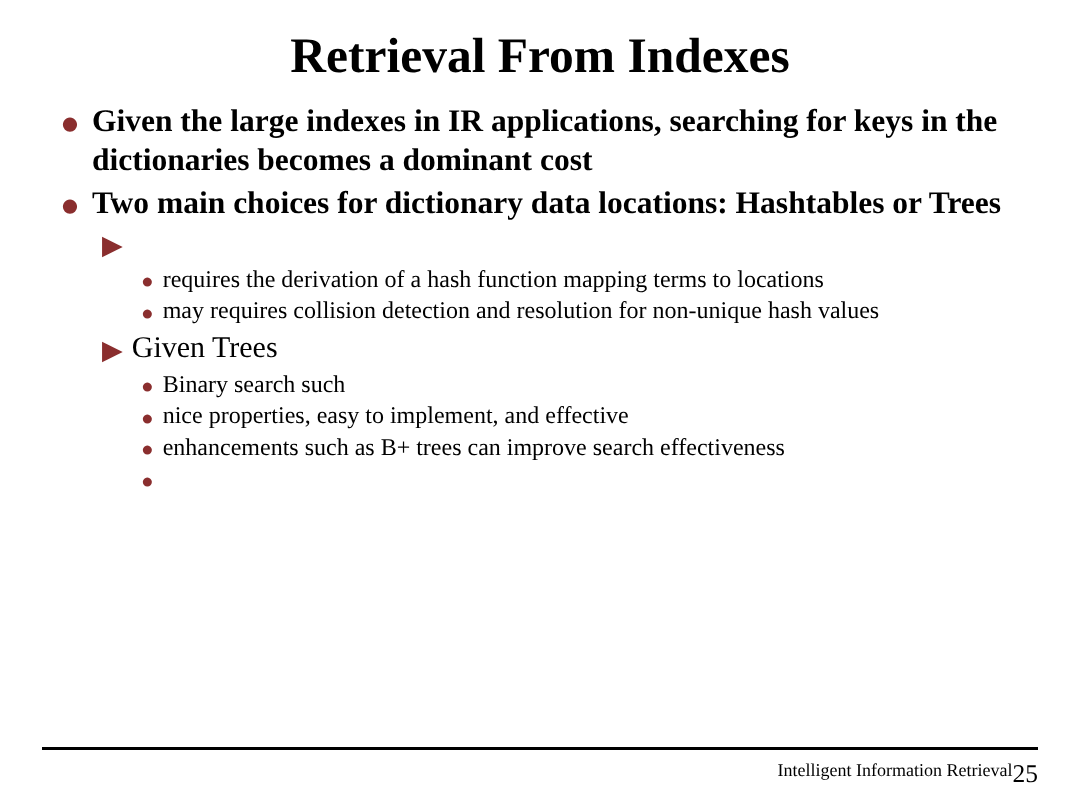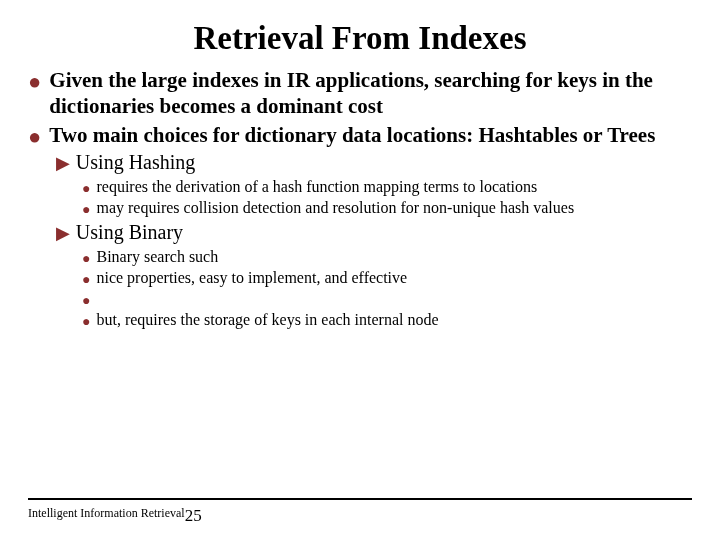--- a/index.html
+++ b/index.html
@@ -1,30 +1,30 @@
 <!DOCTYPE html>
 <html><head>
 <meta charset="utf-8">
 <style>
   html,body{margin:0;padding:0;width:720px;height:540px;background:#fff;font-family:"Times New Roman",Times,serif;color:#000}
-  .slide{position:relative;width:720px;height:540px;box-sizing:border-box;padding:14px 28px 0}
+  .slide{position:relative;width:720px;height:540px;box-sizing:border-box;padding:14px 40px 0}
   .title{text-align:center;font-size:33px;font-weight:bold;margin:6px 0 10px}
   .body{font-size:21px;line-height:1.25}
   .b1{display:flex;margin:2px 0 2px 0}
   .b1 .bul{color:#8a2e2e;font-size:22px;line-height:22px;margin:4px 8px 0 0}
   .b1 .txt{font-weight:bold}
   .b2{display:flex;margin:2px 0 2px 28px}
   .b2 .bul{color:#8a2e2e;font-size:18px;line-height:24px;margin:1px 6px 0 0}
   .b2 .txt{font-size:20px}
   .b3{display:flex;margin:1px 0 1px 54px}
   .b3 .bul{color:#8a2e2e;font-size:14px;line-height:16px;margin:4px 6px 0 0}
   .b3 .txt{font-size:16px}
   .footer{position:absolute;left:28px;right:28px;bottom:14px}
   .rule{border:0;border-top:2px solid #000;margin:0 0 6px}
-  .frow{display:flex;justify-content:flex-start;font-size:12px}
+  .frow{display:flex;justify-content:flex-end;font-size:12px}
   .pg{font-size:17px}
 </style>
 </head>
 <body>
 
 <div class="slide">
   <div class="title">Retrieval From Indexes</div>
 
   <div class="body">
 
@@ -33,51 +33,50 @@
       <span class="txt">Given the large indexes in IR applications, searching for keys in the dictionaries becomes a dominant cost</span>
     </div>
 
     <div class="b1">
       <span class="bul">●</span>
       <span class="txt">Two main choices for dictionary data locations: Hashtables or Trees</span>
     </div>
 
     <div class="b2">
       <span class="bul">▶</span>
-      <span class="txt">Using Hashing</span>
     </div>
 
     <div class="b3">
       <span class="bul">●</span>
       <span class="txt">requires the derivation of a hash function mapping terms to locations</span>
     </div>
     <div class="b3">
       <span class="bul">●</span>
       <span class="txt">may requires collision detection and resolution for non-unique hash values</span>
     </div>
 
     <div class="b2">
       <span class="bul">▶</span>
-      <span class="txt">Using Binary</span>
+      <span class="txt">Given Trees</span>
     </div>
 
     <div class="b3">
       <span class="bul">●</span>
       <span class="txt">Binary search such</span>
     </div>
     <div class="b3">
       <span class="bul">●</span>
       <span class="txt">nice properties, easy to implement, and effective</span>
     </div>
     <div class="b3">
       <span class="bul">●</span>
+      <span class="txt">enhancements such as B+ trees can improve search effectiveness</span>
     </div>
     <div class="b3">
       <span class="bul">●</span>
-      <span class="txt">but, requires the storage of keys in each internal node</span>
     </div>
 
   </div>
 
   <div class="footer">
     <hr class="rule">
     <div class="frow">
       <span>Intelligent Information Retrieval</span>
       <span class="pg">25</span>
     </div>

